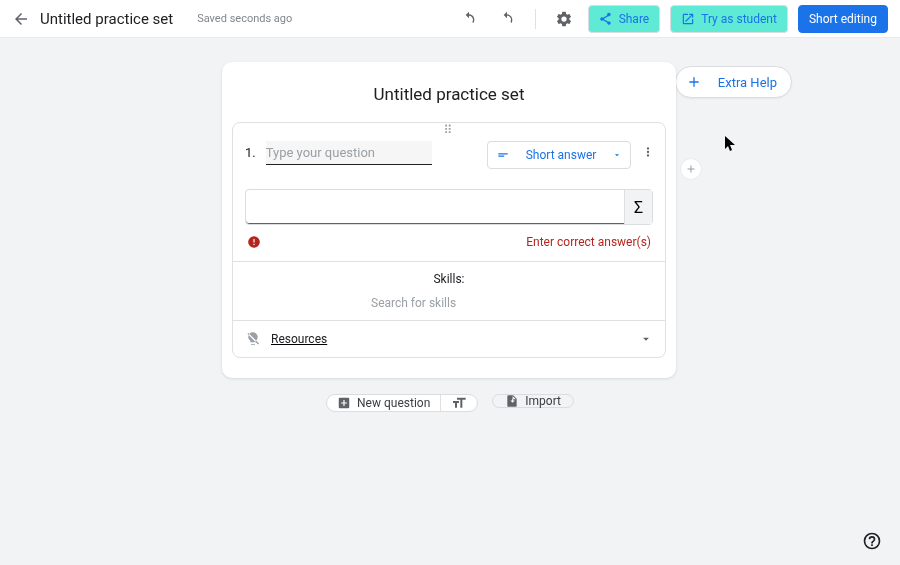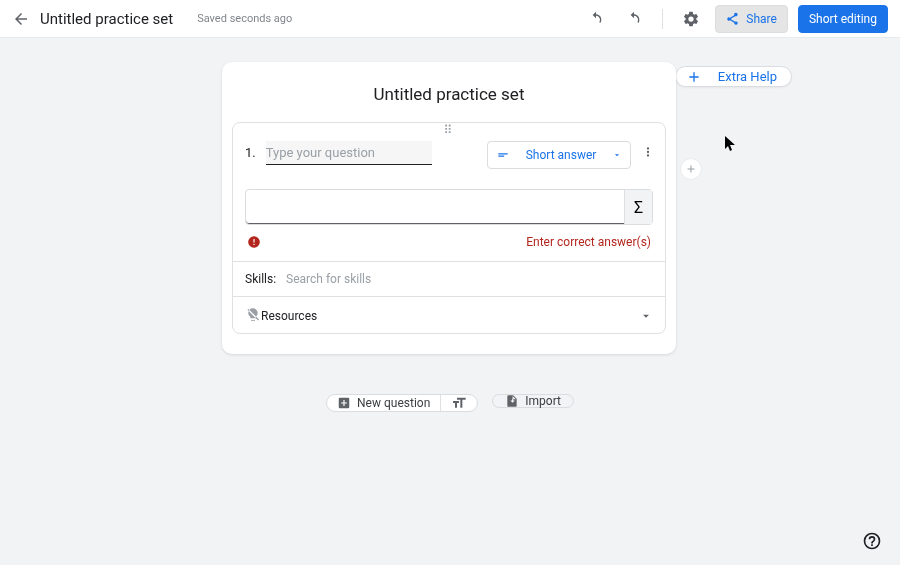--- a/index.html
+++ b/index.html
@@ -17,30 +17,30 @@
   }
   .topbar .back { width: 18px; height: 18px; display: flex; align-items: center; justify-content: center; cursor: pointer; }
   .topbar .title { font-size: 15px; color: #202124; font-weight: 400; }
   .topbar .saved { font-size: 11px; color: #80868b; margin-left: 14px; }
   .topbar .spacer { flex: 1; }
   .iconbtn { width: 28px; height: 28px; display: flex; align-items: center; justify-content: center; cursor: pointer; color: #5f6368; border-radius: 4px; }
   .vsep { width: 1px; height: 20px; background: #e0e0e0; margin: 0 4px; }
   .pillbtn {
     height: 28px; padding: 0 10px; border: 1px solid #dadce0; border-radius: 4px;
     display: flex; align-items: center; gap: 6px; font-size: 12px; cursor: pointer;
-    background: #e5e5e5; color: #1a73e8;
+    background: #5eead4; color: #1a73e8;
   }
   .pillbtn.primary { background: #1a73e8; color: #fff; border-color: #1a73e8; }
 
   
   .stage { position: relative; width: 100%; height: calc(100% - 38px); }
 
   .extra-help {
     position: absolute; top: 28px; right: 108px;
-    height: 21px; padding: 0 14px 0 10px;
+    height: 32px; padding: 0 14px 0 10px;
     border: 1px solid #dadce0; border-radius: 16px;
     background: #fff; display: flex; align-items: center; gap: 16px;
     font-size: 13px; color: #1a73e8; cursor: pointer;
     box-shadow: 0 1px 2px rgba(0,0,0,0.05);
   }
 
   .card {
     position: absolute; top: 24px; left: 222px; width: 454px;
     background: #fff; border-radius: 10px;
     box-shadow: 0 1px 3px rgba(60,64,67,0.15);
@@ -85,26 +85,26 @@
   }
   .answerbox .sigma {
     position: absolute; right: 0; top: 0; width: 28px; height: 100%;
     display: flex; align-items: center; justify-content: center;
     background: #f1f3f4; border-left: 1px solid #e0e0e0; cursor: pointer;
     font-family: serif;
   }
 
   .err { display: flex; align-items: center; justify-content: space-between; gap: 6px; padding: 4px 14px 12px; font-size: 12px; color: #b3261e; }
 
-  .skills { border-top: 1px solid #e0e0e0; padding: 10px 12px; display: flex; align-items: center; gap: 10px; }
+  .skills { border-top: 1px solid #e0e0e0; padding: 10px 12px; display: flex; align-items: center; gap: 10px; flex-direction: column; }
   .skills .lbl { font-size: 12px; color: #202124; }
   .skills input { border: none; outline: none; font-size: 12px; flex: 1; }
   .skills input::placeholder { color: #9aa0a6; }
 
-  .resources { border-top: 1px solid #e0e0e0; padding: 10px 12px; display: flex; align-items: flex-end; gap: 0; cursor: pointer; }
+  .resources { border-top: 1px solid #e0e0e0; padding: 10px 12px; display: flex; align-items: center; gap: 10px; cursor: pointer; text-decoration: underline; }
   .resources .txt { font-size: 12px; color: #202124; flex: 1; }
 
   .cardpad { height: 20px; }
 
   
   .bottombar {
     position: absolute; top: 356px; left: 0; width: 100%;
     display: flex; justify-content: center; gap: 14px;
   }
   .chipgroup {
@@ -159,20 +159,26 @@
     </svg>
   </div>
 
   <div class="pillbtn">
     <svg width="14" height="14" viewBox="0 0 24 24">
       <path fill="#1a73e8" d="M18 16.08c-.76 0-1.44.3-1.96.77L8.91 12.7a3 3 0 000-1.39l7.05-4.11A2.99 2.99 0 1014 5a3 3 0 00.05.56L7 9.67a3 3 0 100 4.66l7.12 4.16A3 3 0 1018 16.08z"></path>
     </svg>
     <span>Share</span>
   </div>
 
+  <div class="pillbtn">
+    <svg width="14" height="14" viewBox="0 0 24 24">
+      <path fill="#1a73e8" d="M14 3v2h3.59L7 15.59 8.41 17 19 6.41V10h2V3h-7zM19 19H5V5h7V3H5a2 2 0 00-2 2v14a2 2 0 002 2h14a2 2 0 002-2v-7h-2v7z"></path>
+    </svg>
+    <span>Try as student</span>
+  </div>
 
   <div class="pillbtn primary">
     <span>Short editing</span>
   </div>
 </div>
 
 <div class="stage">
 
   <div class="extra-help">
     <svg width="16" height="16" viewBox="0 0 24 24">

